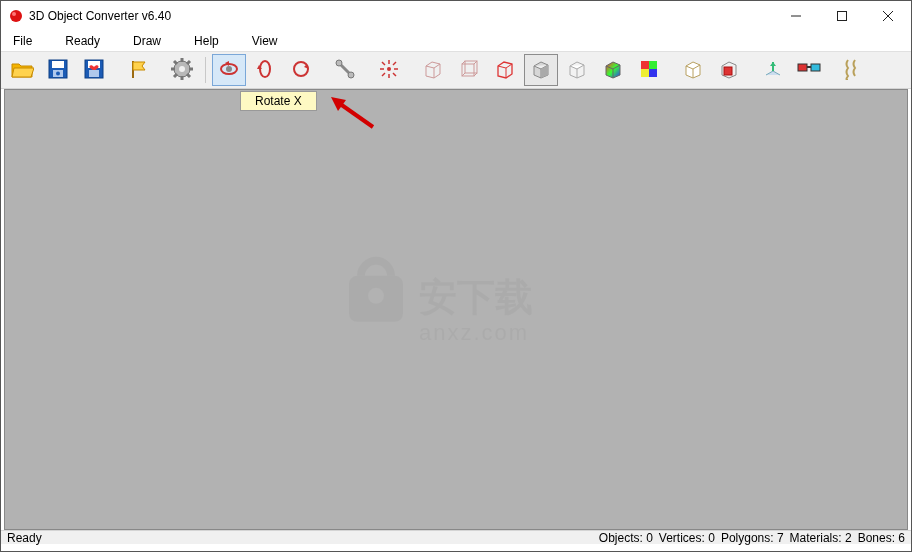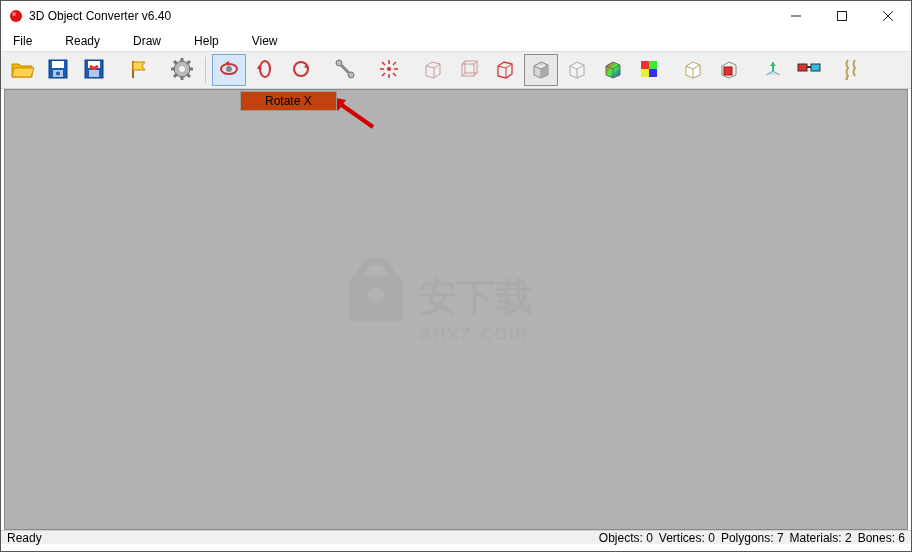--- a/index.html
+++ b/index.html
@@ -12,21 +12,21 @@
   .win-btn svg { display:block; }
   .menubar { height: 20px; display: flex; align-items: center; padding-left: 4px; gap: 17px; background: #fff; }
   .menu-item { padding: 2px 8px; font-size: 12px; }
   .toolbar { height: 38px; background: #f0f0f0; border-top: 1px solid #e0e0e0; border-bottom: 1px solid #d4d4d4; display: flex; align-items: center; padding: 3px 4px; gap: 2px; }
   .tb-btn { width: 34px; height: 32px; display: flex; align-items: center; justify-content: center; border: 1px solid transparent; position: relative; }
   .tb-btn.hover { border: 1px solid #7aa7d8; background: #d6e8f8; }
   .tb-btn.active { border: 1px solid #8c8c8c; background: #e8e8e8; }
   .tb-sep { width: 1px; height: 26px; background: #c8c8c8; margin: 0 4px; }
   .spacer { width: 6px; }
   .viewport { height: 441px; background: #b2b2b2; border: 1px solid #888; margin: 0 3px; position: relative; }
-  .tooltip { position: absolute; top: 91px; left: 240px; background: #c2410c; border: 1px solid #999; padding: 2px 24px; font-size: 12px; z-index: 10; }
+  .tooltip { position: absolute; top: 91px; left: 240px; background: #fef9c3; border: 1px solid #999; padding: 2px 14px; font-size: 12px; z-index: 10; }
   .arrow-anno { position: absolute; top: 95px; left: 328px; z-index: 5; }
   .watermark { position: absolute; top: 50%; left: 50%; transform: translate(-50%,-55%); opacity: 0.18; user-select: none; }
   .statusbar { height: 14px; display: flex; align-items: center; padding: 0 6px; background: #f0f0f0; border-top: 1px solid #d4d4d4; font-size: 12px; }
   .statusbar .left { flex: 1; }
   .statusbar .cells { display: flex; gap: 6px; }
 </style>
 </head>
 <body>
 
 <div class="titlebar">

